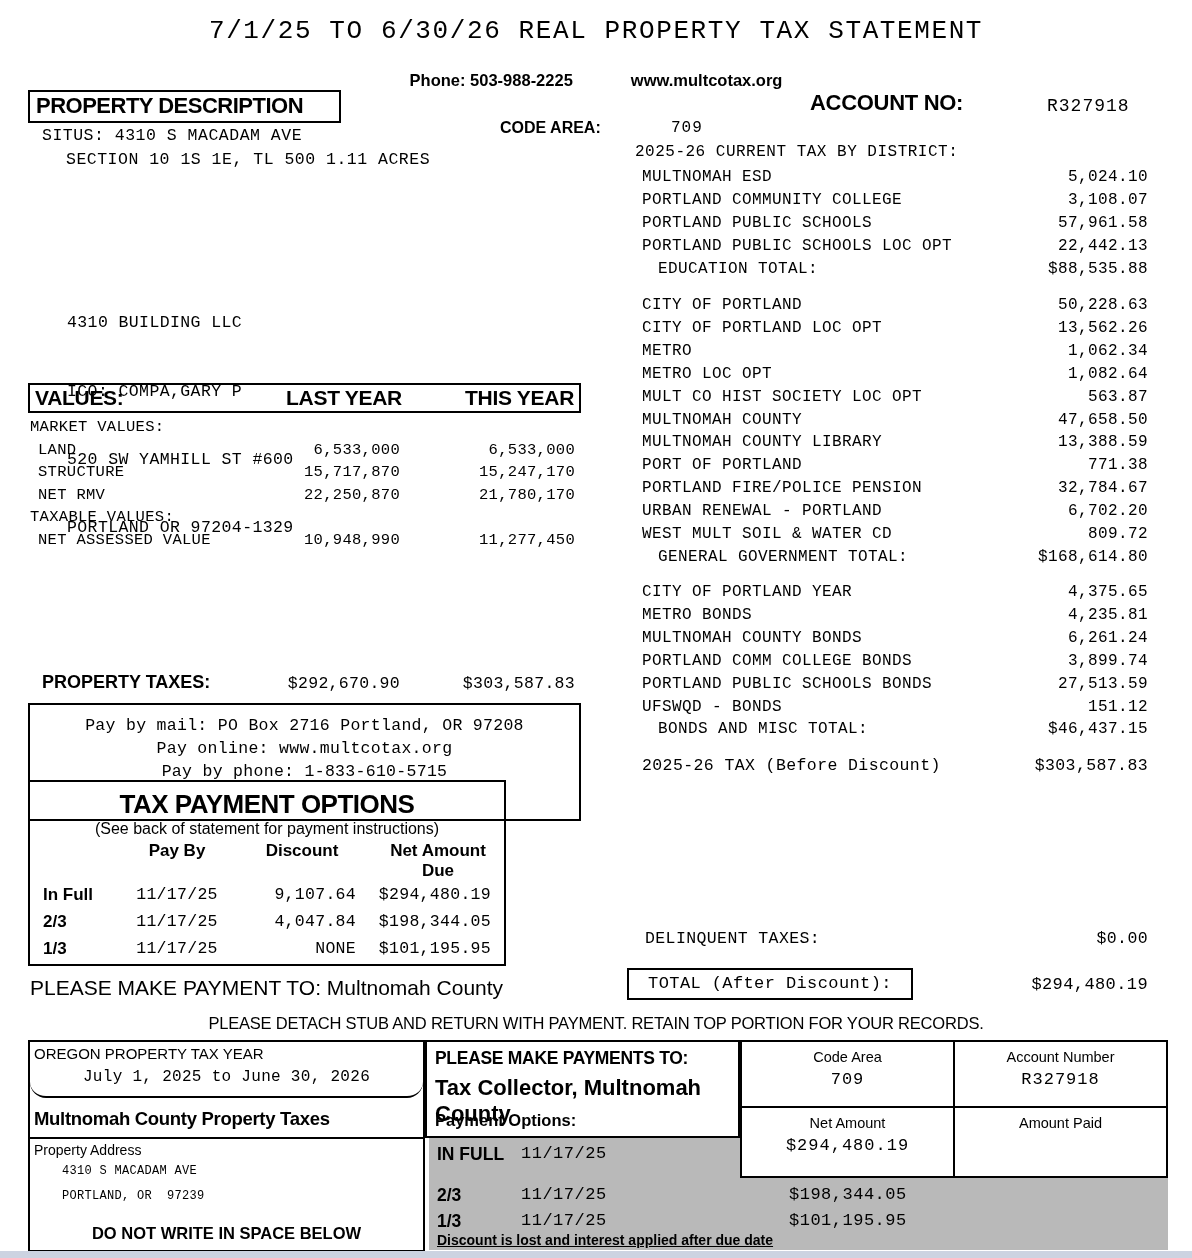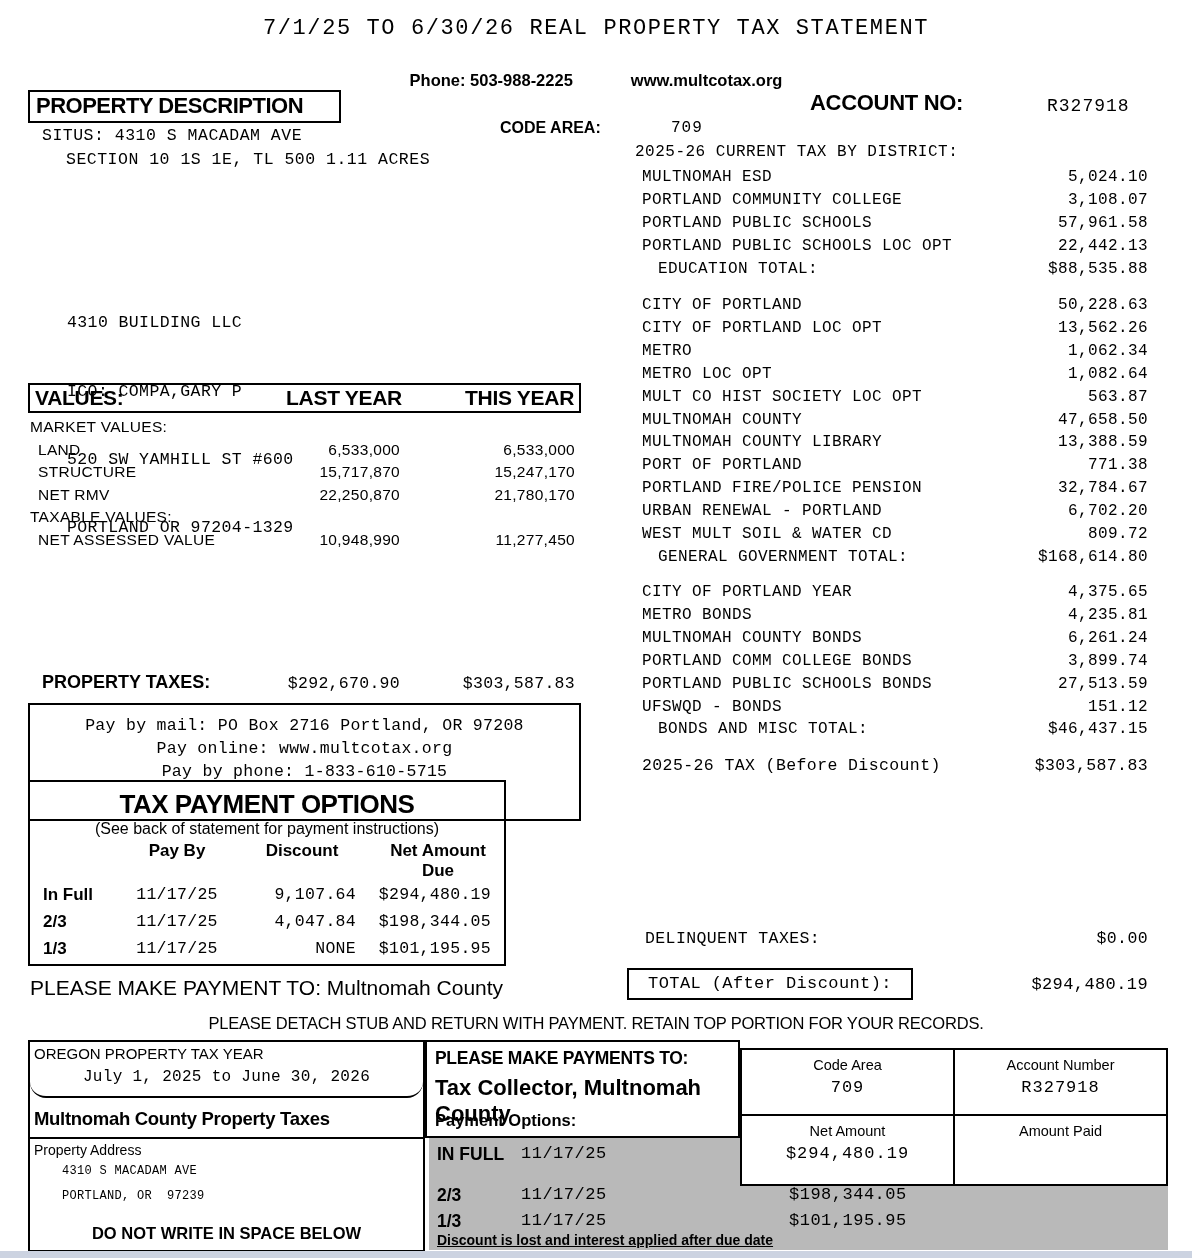--- a/index.html
+++ b/index.html
@@ -4,21 +4,21 @@
 <style>
   * { margin:0; padding:0; box-sizing:border-box; }
   html,body { background:#fff; }
   .page { position:relative; width:1192px; height:1258px; background:#ffffff; color:#000;
           font-family:"Liberation Sans", sans-serif; overflow:hidden; }
   .abs { position:absolute; }
   .mono { font-family:"Liberation Mono","DejaVu Sans Mono",monospace; }
   .sans { font-family:"Liberation Sans","DejaVu Sans",sans-serif; }
 
   
-  .doc-title { top:16px; left:0; width:100%; text-align:center; font-size:22px; letter-spacing:1.6px; }
+  .doc-title { top:16px; left:0; width:100%; text-align:center; font-size:26px; letter-spacing:1.6px; }
   .county-line { top:49px; left:0; width:100%; text-align:center; font-size:17px; font-weight:bold; letter-spacing:-0.2px; }
   .phone-line { top:71px; left:0; width:100%; display:flex; justify-content:center; gap:58px;
                 font-size:16.5px; font-weight:bold; }
 
   
   .pd-box { left:28px; top:90px; width:313px; height:33px; border:2.5px solid #000;
             font-size:22px; font-weight:bold; letter-spacing:-0.5px; line-height:28px; padding-left:6px; }
   .situs { left:42px; top:126px; font-size:16.5px; letter-spacing:0.5px; }
   .legal { left:66px; top:150px; font-size:16.5px; letter-spacing:0.5px; }
 
@@ -46,21 +46,21 @@
 
   
   .owner { left:67px; top:267px; font-size:16.5px; line-height:22.7px; letter-spacing:0.4px; white-space:pre; }
 
   
   .vals-head { left:28px; top:383px; width:553px; height:30px; border:2.5px solid #000;
                display:flex; align-items:center; font-size:21px; font-weight:bold; letter-spacing:-0.3px; }
   .vals-head .c1 { width:225px; padding-left:5px; }
   .vals-head .c2 { width:147px; text-align:right; }
   .vals-head .c3 { flex:1; text-align:right; padding-right:5px; }
-  .vals-body { left:28px; top:416px; width:553px; font-family:Liberation Sans, sans-serif;
+  .vals-body { left:28px; top:416px; width:553px; font-family:Liberation Mono, monospace;
                font-size:15.5px; line-height:22.6px; letter-spacing:0.3px; }
   .vsec { padding-left:2px; }
   .vrow { display:flex; }
   .vrow .vlabel { width:230px; padding-left:10px; }
   .vrow .vlast { width:142px; text-align:right; }
   .vrow .vthis { flex:1; text-align:right; padding-right:6px; }
 
   
   .ptx { left:28px; top:672px; width:553px; display:flex; align-items:baseline; }
   .ptx .plabel { width:216px; padding-left:14px; font-size:18px; font-weight:bold; }
@@ -111,21 +111,21 @@
   .g-row { position:absolute; left:0; width:100%; height:24px; }
   .g-row:nth-of-type(1) { top:6px; }
   .g-row:nth-of-type(2) { top:47px; }
   .g-row:nth-of-type(3) { top:73px; }
   .g-label { position:absolute; left:8px; font-size:17.5px; font-weight:bold; }
   .g-date { position:absolute; left:92px; font-size:17px; letter-spacing:0.5px; }
   .g-amt { position:absolute; left:360px; font-size:17px; letter-spacing:0.5px; }
   .g-foot { position:absolute; left:8px; bottom:2px; font-size:14px; font-weight:bold; text-decoration:underline; }
 
   .grid-box { left:740px; top:1040px; width:428px; height:138px; border:2.5px solid #000; background:#fff;
-              z-index:2; display:grid; grid-template-columns:213px 1fr; grid-template-rows:66px 1fr;margin-top:8px; }
+              z-index:2; display:grid; grid-template-columns:213px 1fr; grid-template-rows:66px 1fr; }
   .gcell { position:relative; text-align:center; }
   .gcell.br { border-right:2px solid #000; }
   .gcell.bb { border-bottom:2px solid #000; }
   .gcell .glabel { font-size:14.5px; margin-top:7px; }
   .gcell .gvalue { font-size:17px; margin-top:5px; letter-spacing:1px; }
 
   .bottom-strip { left:0; top:1251px; width:1192px; height:7px; background:#ccd3e1; }
 </style>
 </head>
 <body>

